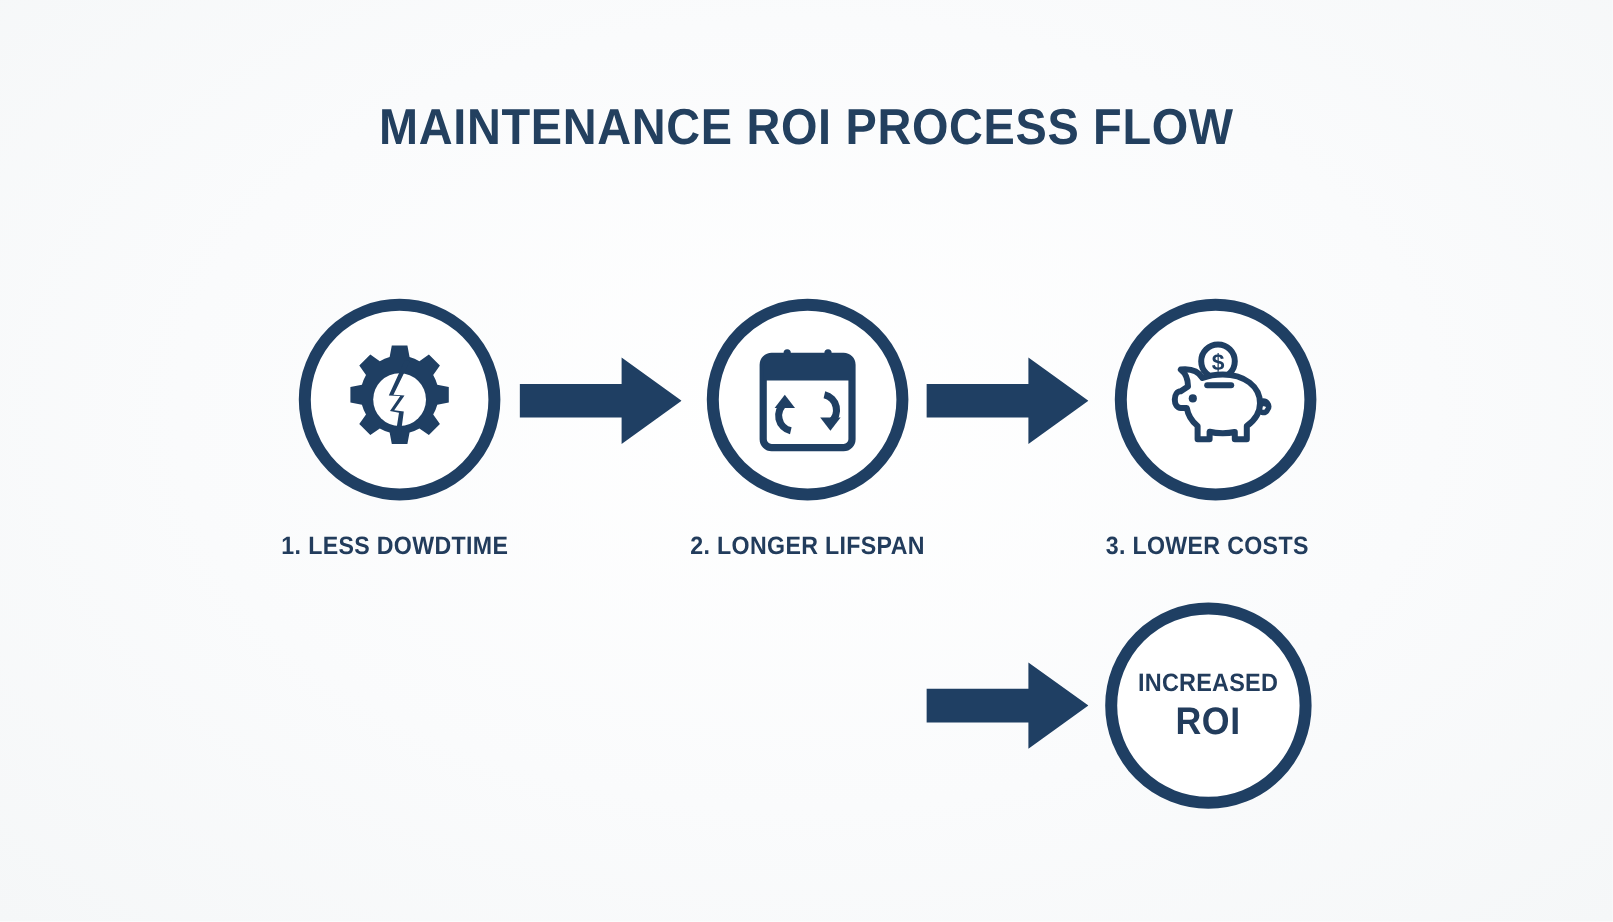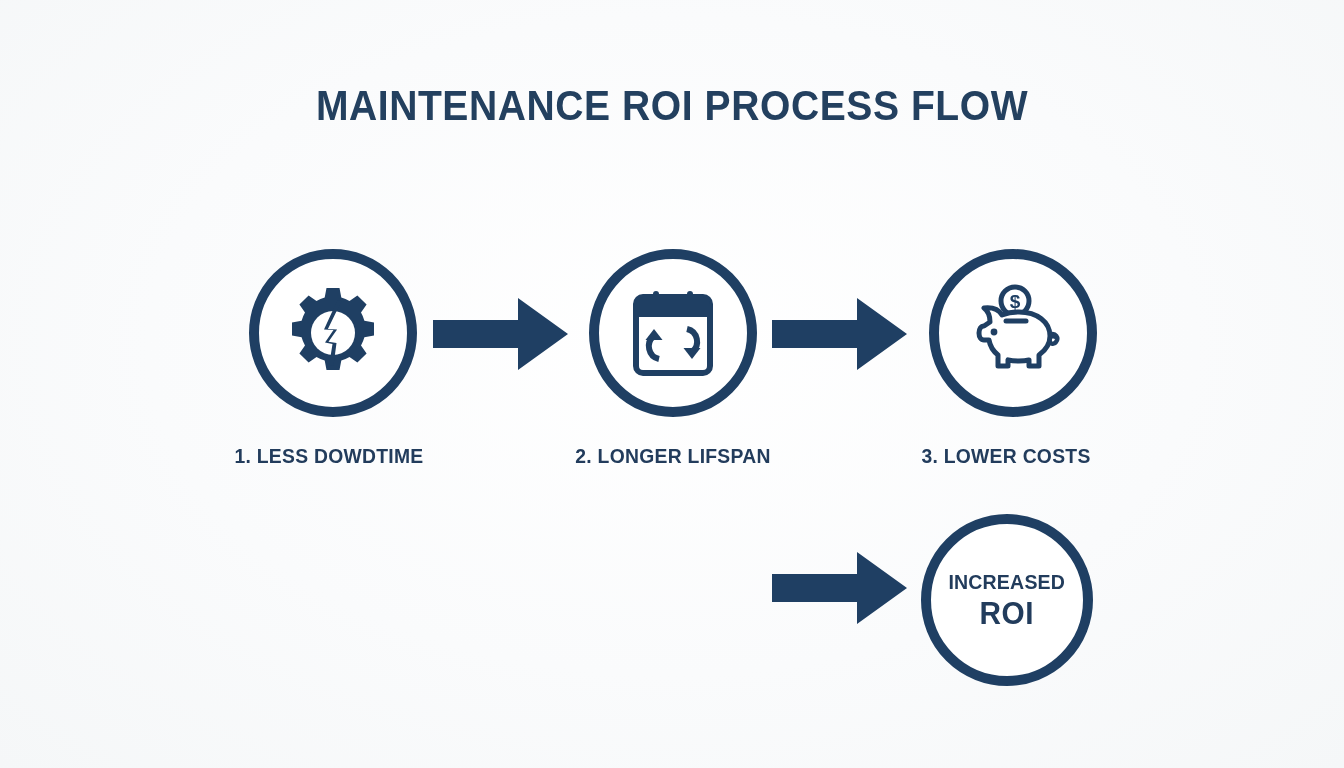--- a/index.html
+++ b/index.html
@@ -91,21 +91,21 @@
     display: block;
     font-size: 32px;
     margin-top: 5px;
     letter-spacing: 0.5px;
   }
 
   
   #node-1 { left: 249px; top: 249px; }
   #node-2 { left: 589px; top: 249px; }
   #node-3 { left: 929px; top: 249px; }
-  #roi-node { left: 921px; top: 514px; width: 172px; height: 172px; }
+  #roi-node { left: 921px; top: 502px; width: 172px; height: 172px; }
 
   #cap-1 { left: 159px; top: 444px; }
   #cap-2 { left: 503px; top: 444px; }
   #cap-3 { left: 836px; top: 444px; }
 
   #arrow-1 { left: 433px; top: 296px; }
   #arrow-2 { left: 772px; top: 296px; }
   #arrow-3 { left: 772px; top: 550px; }
 </style>
 </head>

